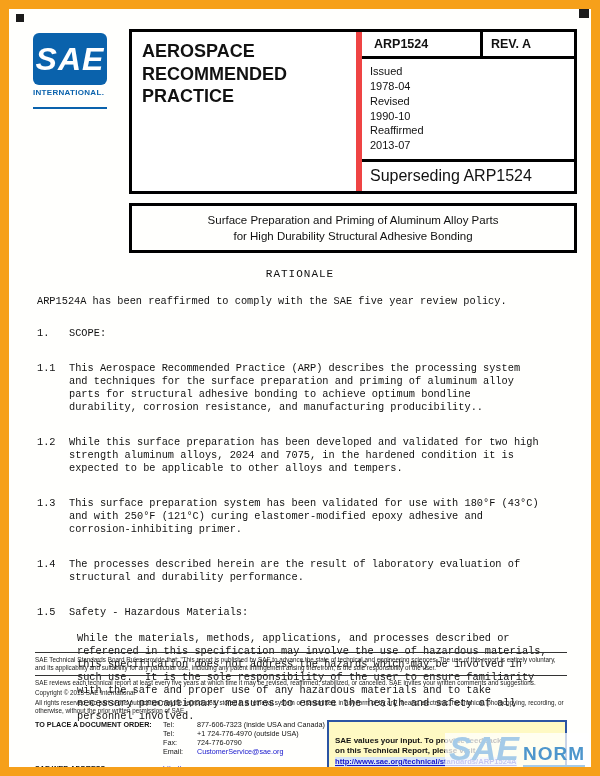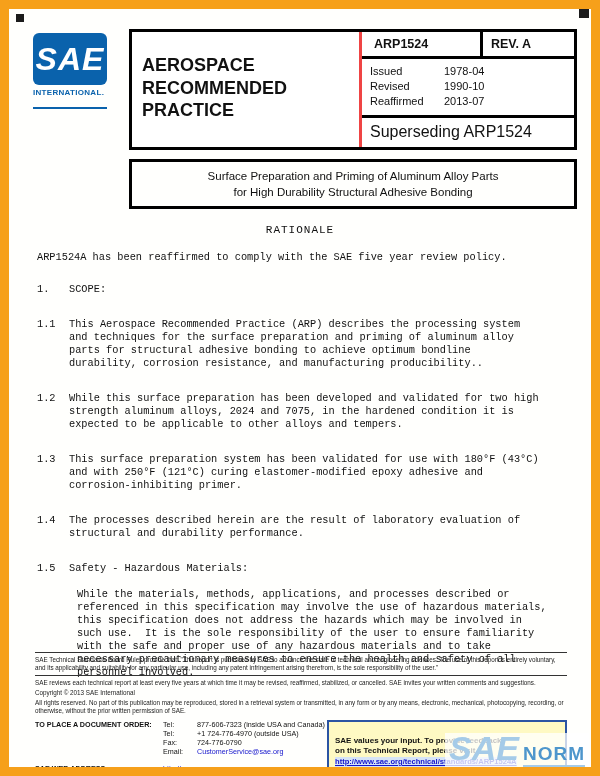--- a/index.html
+++ b/index.html
@@ -30,31 +30,31 @@
   }
   .logo-intl {
     width: 74px; margin-top: 3px; padding-bottom: 10px;
     color: #0A62AC; font-size: 8px; font-weight: bold;
     letter-spacing: 0.3px; 
     border-bottom: 2px solid #0A62AC;
   }
   .ht { flex: 1; border: 3px solid #000; display: flex; background: #fff; }
   .ht-left {
     width: 230px; flex: none;
-    border-right: 3px solid #ef4444;
-    padding: 22px 10px;
+    border-right: 6px solid #ef4444;
+    padding: 8px 10px;
     font-size: 18px; font-weight: bold; line-height: 1.25;
     white-space: pre-line;
   }
   .ht-right { flex: 1; display: flex; flex-direction: column; }
   .ht-row1 { display: flex; border-bottom: 3px solid #000; }
   .ht-num { flex: 1.25; border-right: 3px solid #000; padding: 5px 12px; font-weight: bold; font-size: 12.5px; }
   .ht-rev { flex: 1; padding: 5px 8px; font-weight: bold; font-size: 12.5px; }
   .ht-dates { border-bottom: 3px solid #000; padding: 5px 8px 6px; font-size: 11px; line-height: 1.35; }
-  .date-row { display: flex; }
+  .date-row { display: flex; flex-direction: column; }
   .date-label { width: 74px; flex: none; }
   .ht-sup { padding: 5px 8px 6px; font-size: 16px; }
 
   .title-box {
     margin: 9px 14px 0 120px;
     border: 3px solid #000;
     padding: 6px 8px;
     text-align: center;
     font-size: 11.5px; line-height: 1.4;
     white-space: pre-line;

